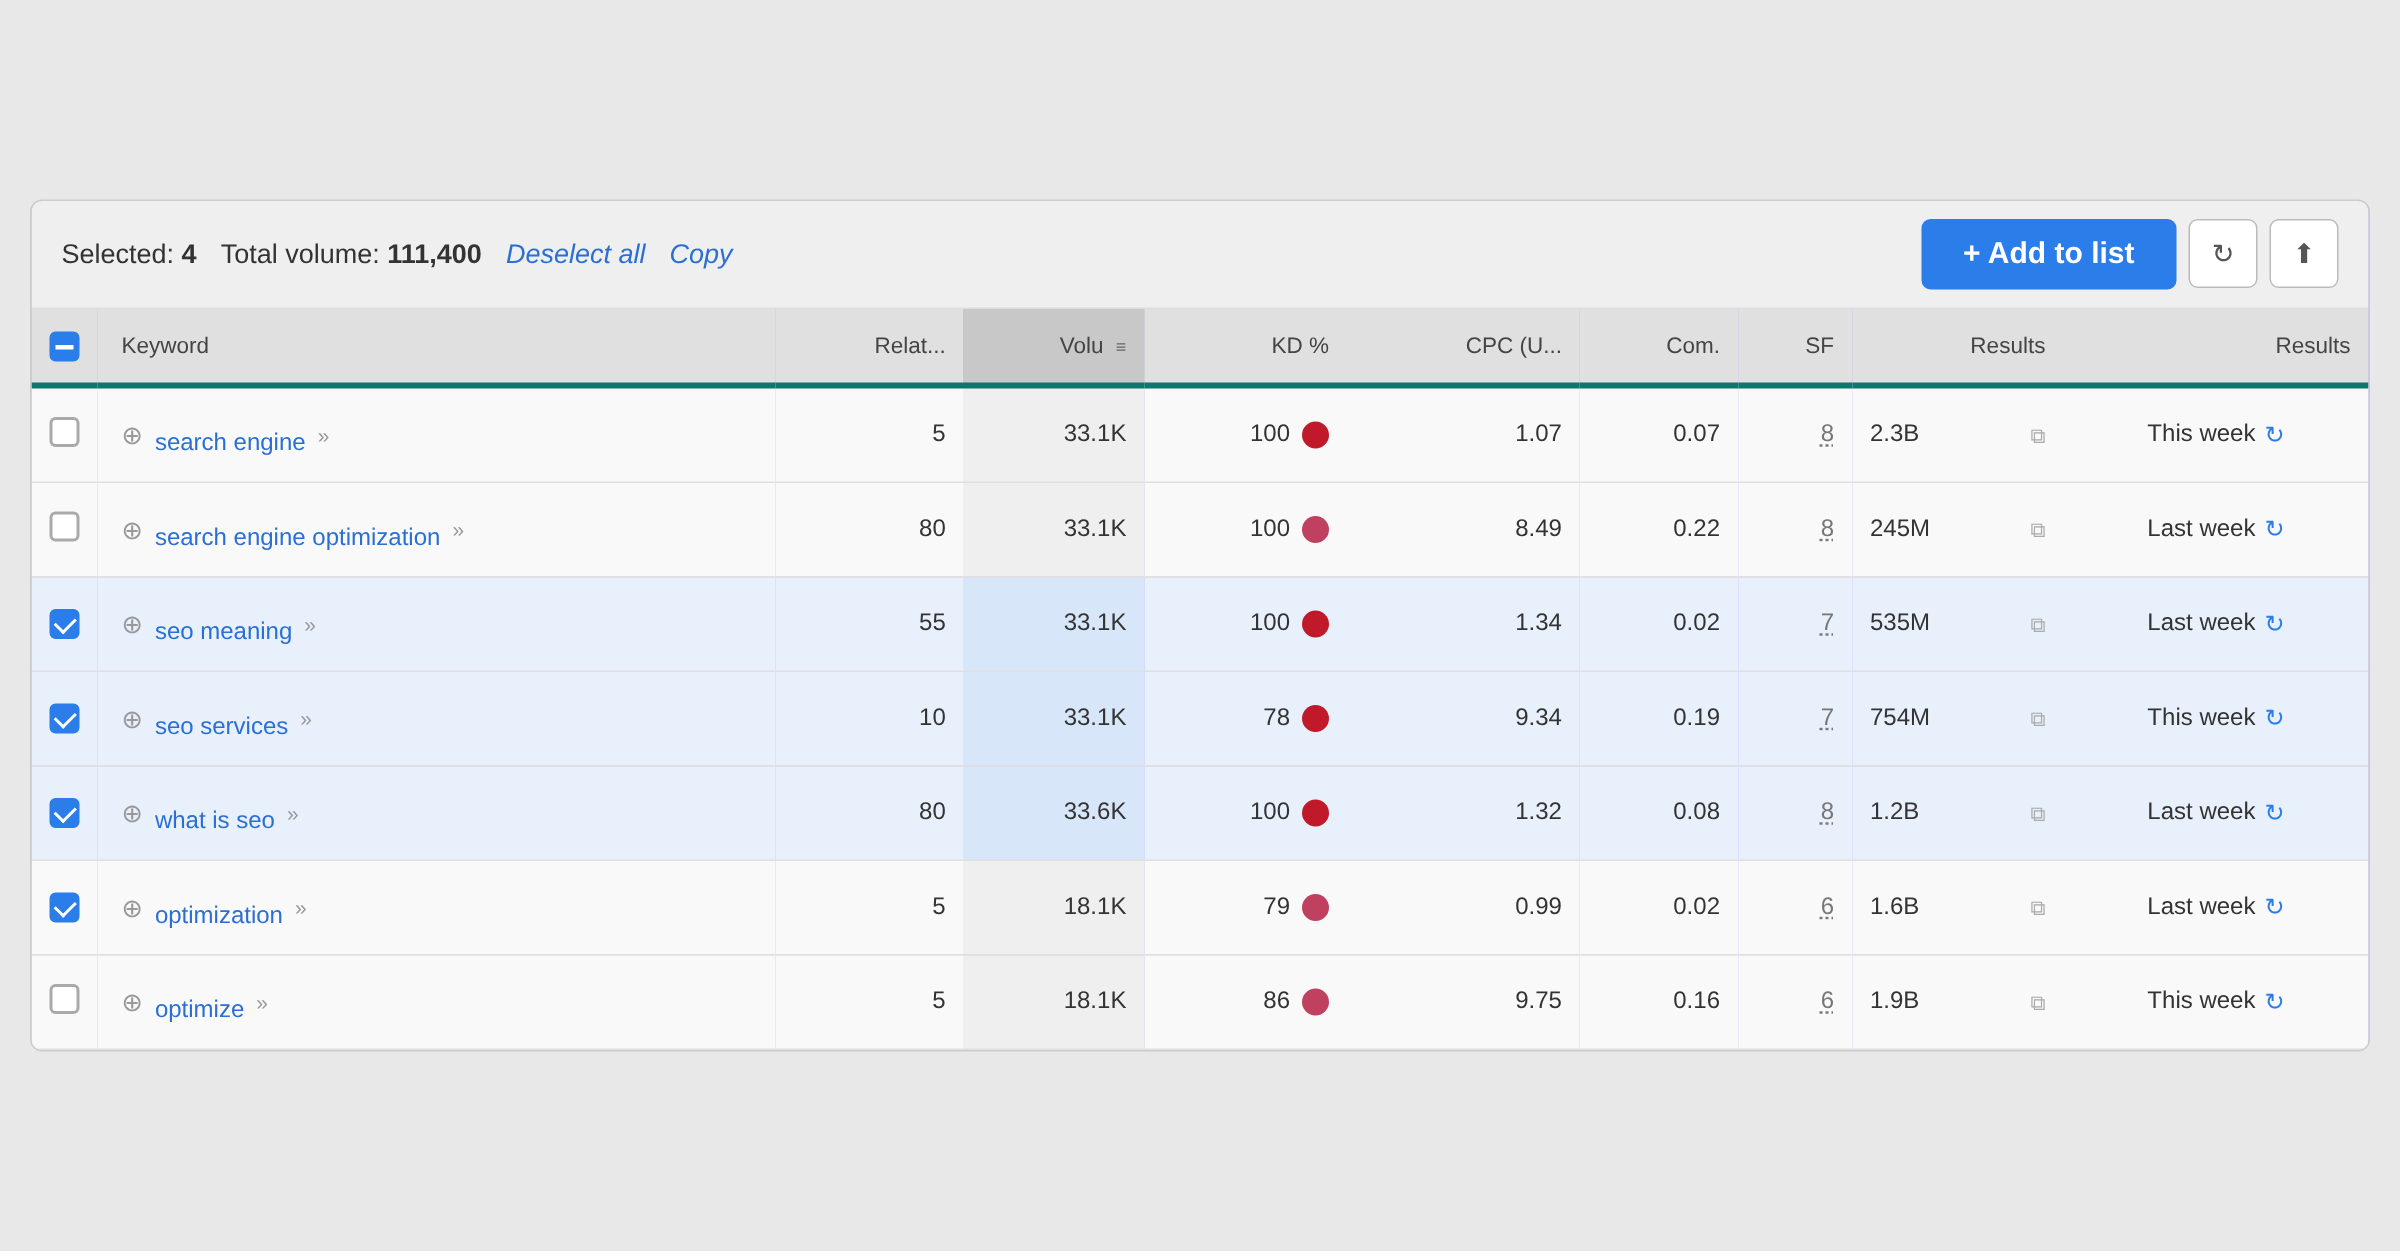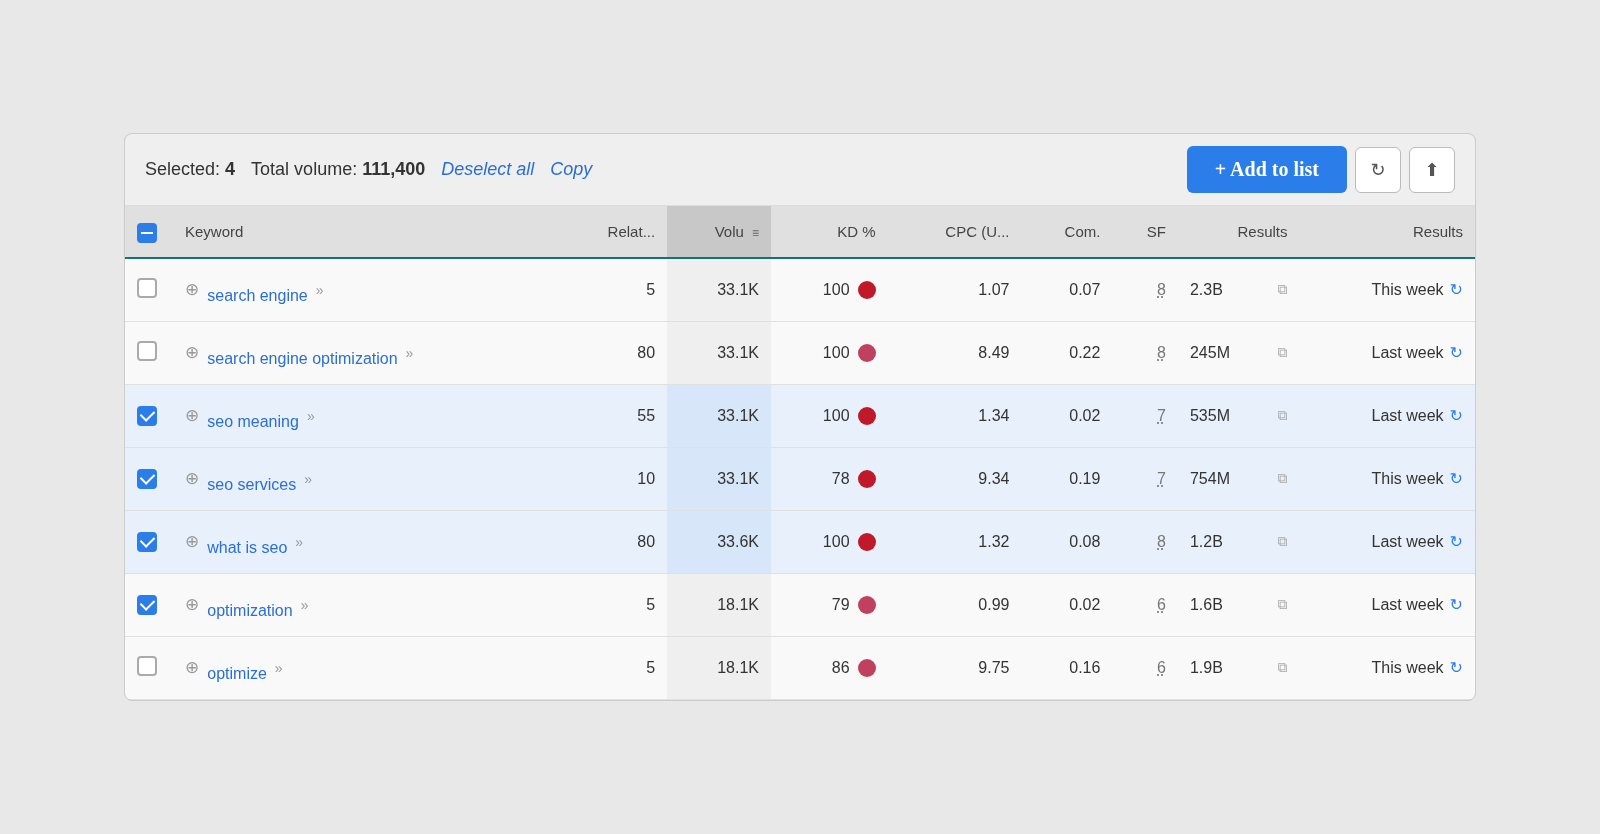--- a/index.html
+++ b/index.html
@@ -5,21 +5,21 @@
     * { box-sizing: border-box; margin: 0; padding: 0; }
     body {
       font-family: -apple-system, BlinkMacSystemFont, 'Segoe UI', Arial, sans-serif;
       background: #e8e8e8;
       display: flex;
       justify-content: center;
       align-items: center;
       min-height: 100vh;
     }
     .container {
-      width: 1352px;
+      width: 1560px;
       background: #c4b5fd;
       border: 1px solid #ccc;
       border-radius: 8px;
       overflow: hidden;
     }
     
     .toolbar {
       display: flex;
       align-items: center;
       padding: 12px 20px;
@@ -57,21 +57,20 @@
       color: #fff;
       border: none;
       border-radius: 6px;
       padding: 12px 28px;
       font-size: 20px;
       font-weight: 600;
       cursor: pointer;
       display: flex;
       align-items: center;
       gap: 8px;
-      font-family: Liberation Serif, serif;
     }
     .btn-icon {
       background: #fff;
       border: 1.5px solid #bbb;
       border-radius: 6px;
       width: 46px;
       height: 46px;
       display: flex;
       align-items: center;
       justify-content: center;
@@ -87,21 +86,21 @@
     }
     thead tr {
       background: #e0e0e0;
     }
     thead th {
       padding: 14px 12px;
       text-align: right;
       font-size: 15px;
       font-weight: 500;
       color: #444;
-      border-bottom: 2px solid #0f766e;
+      border-bottom: 4px solid #0f766e;
       white-space: nowrap;
     }
     thead th.col-keyword {
       text-align: left;
       padding-left: 16px;
     }
     thead th.col-volume {
       background: #c8c8c8;
     }
     tbody tr {
@@ -231,21 +230,21 @@
     }
     .results-icon {
       color: #aaa;
       font-size: 14px;
     }
 
     
     .updated-cell {
       display: flex;
       align-items: center;
-      justify-content: flex-end;
+      justify-content: center;
       gap: 6px;
       white-space: nowrap;
     }
     .refresh-icon {
       color: #2b7de9;
       font-size: 16px;
       cursor: pointer;
     }
 
     

